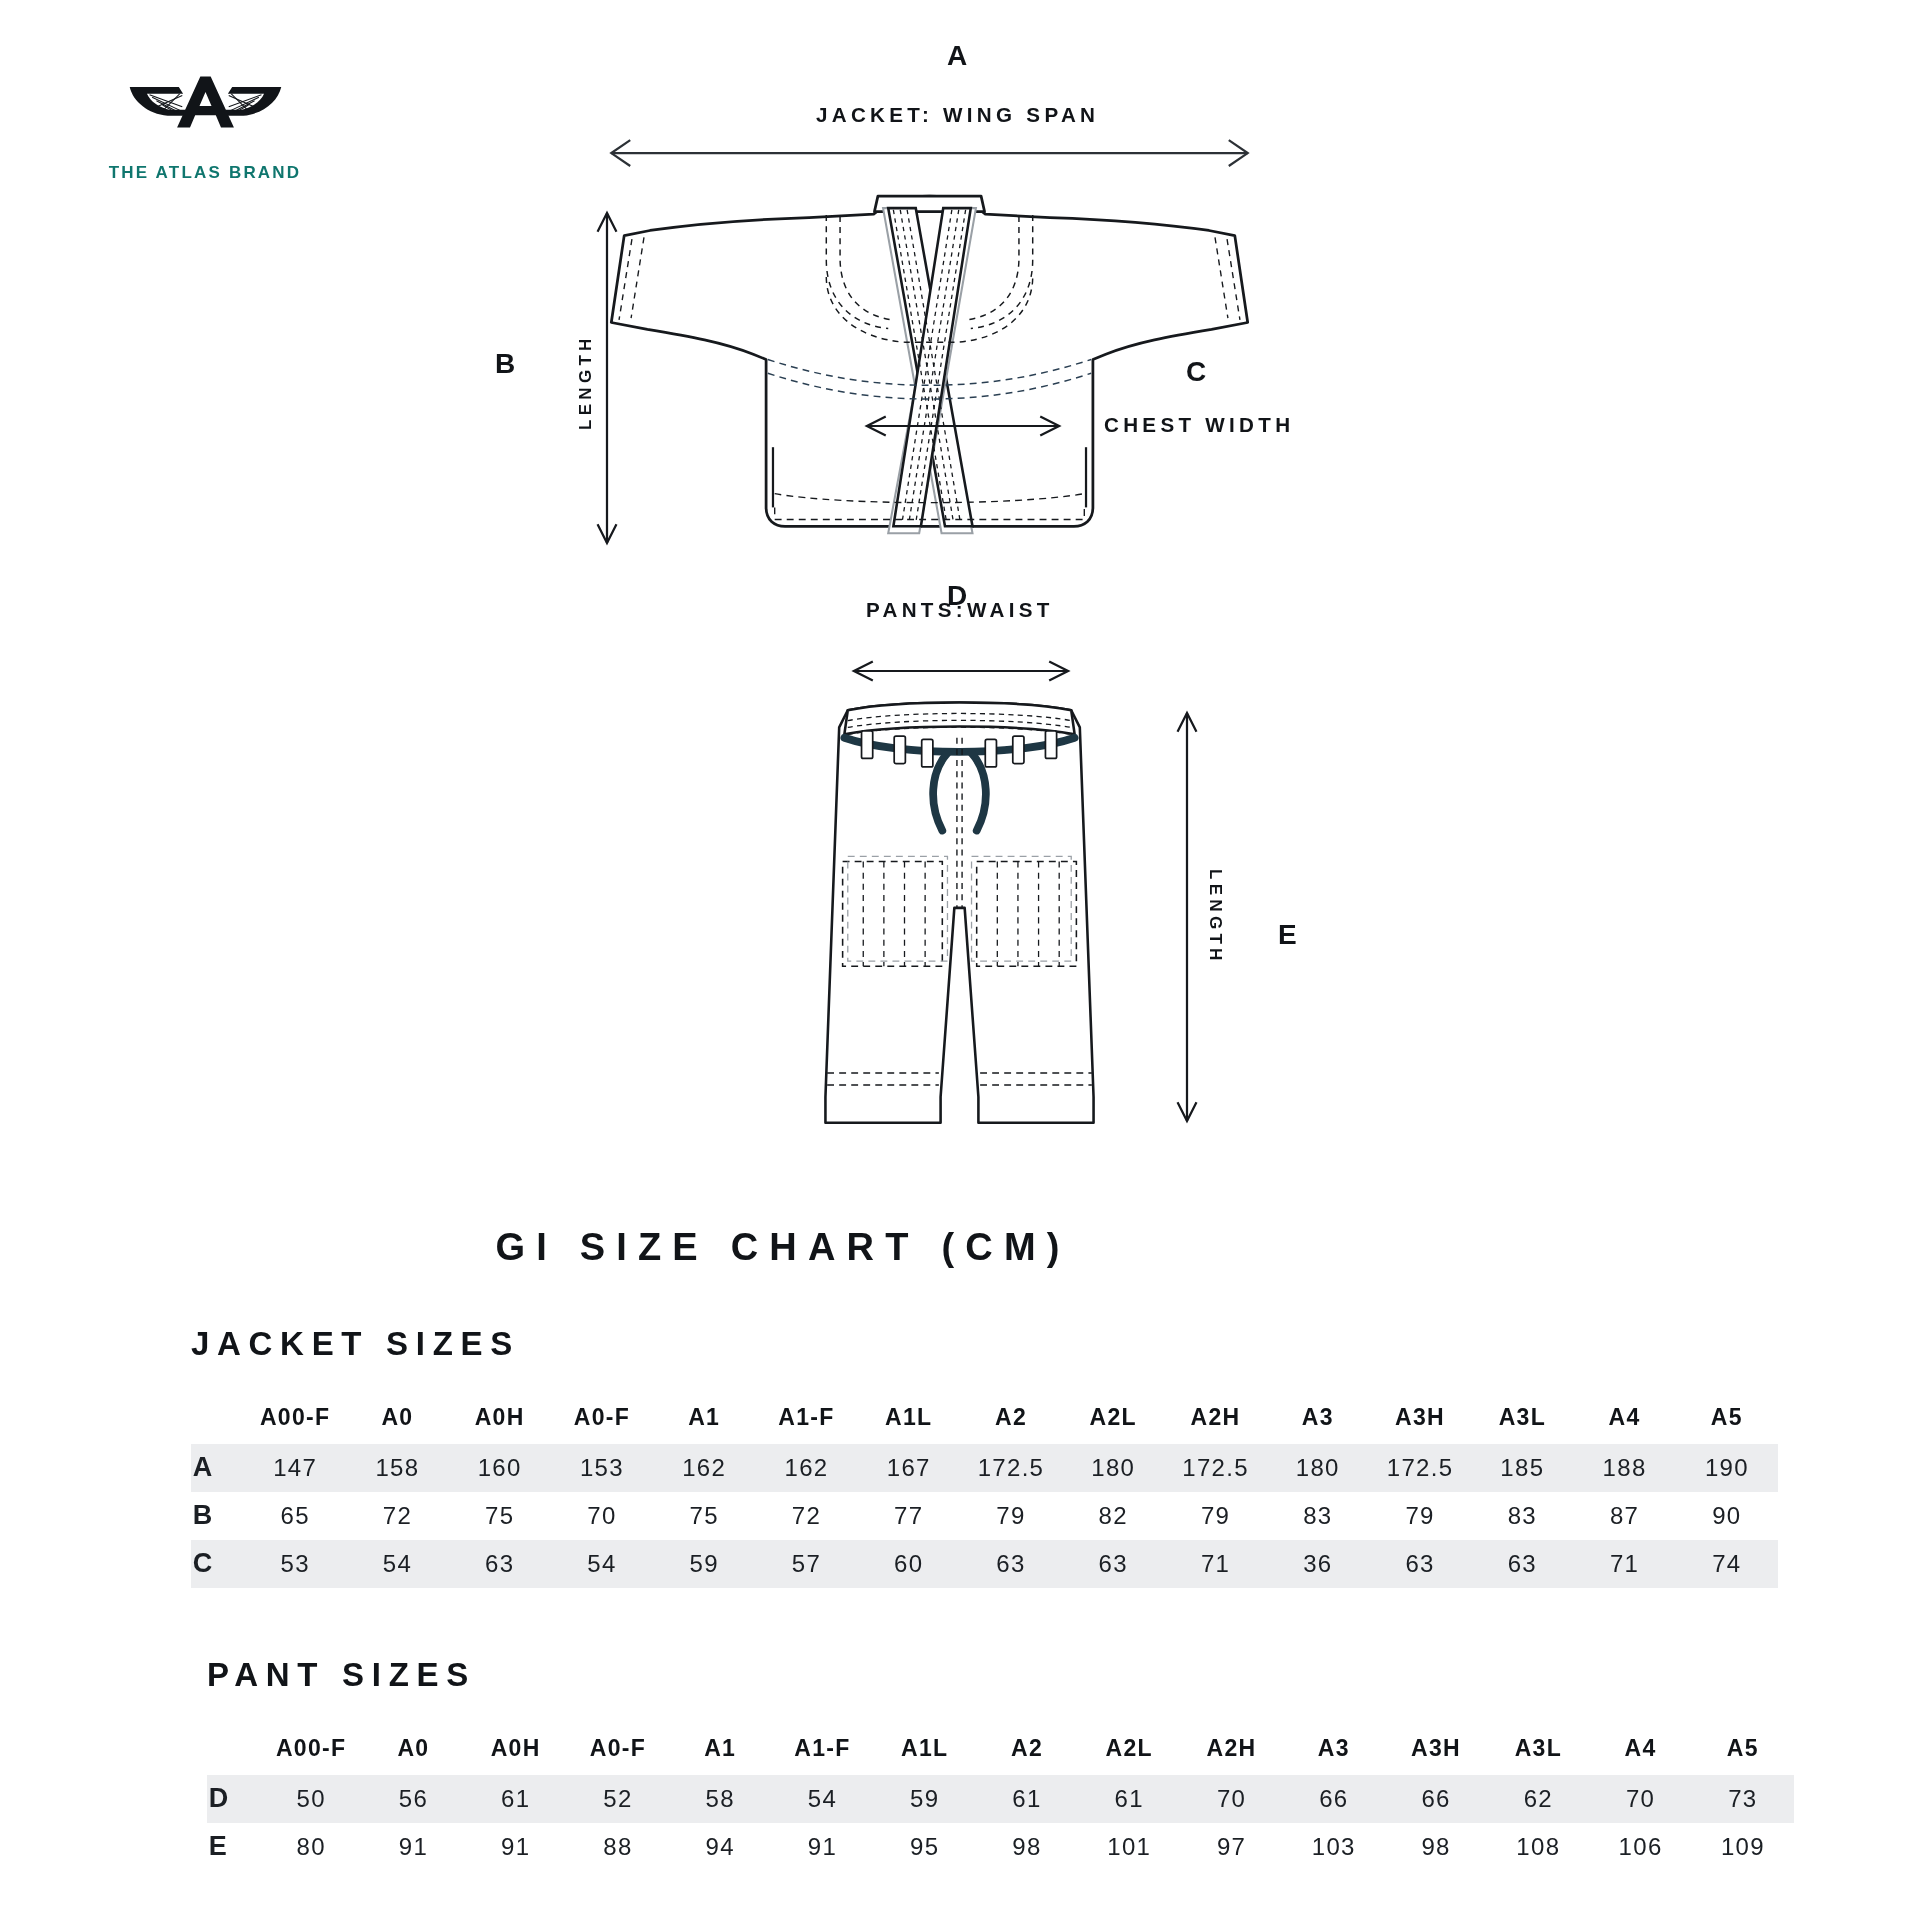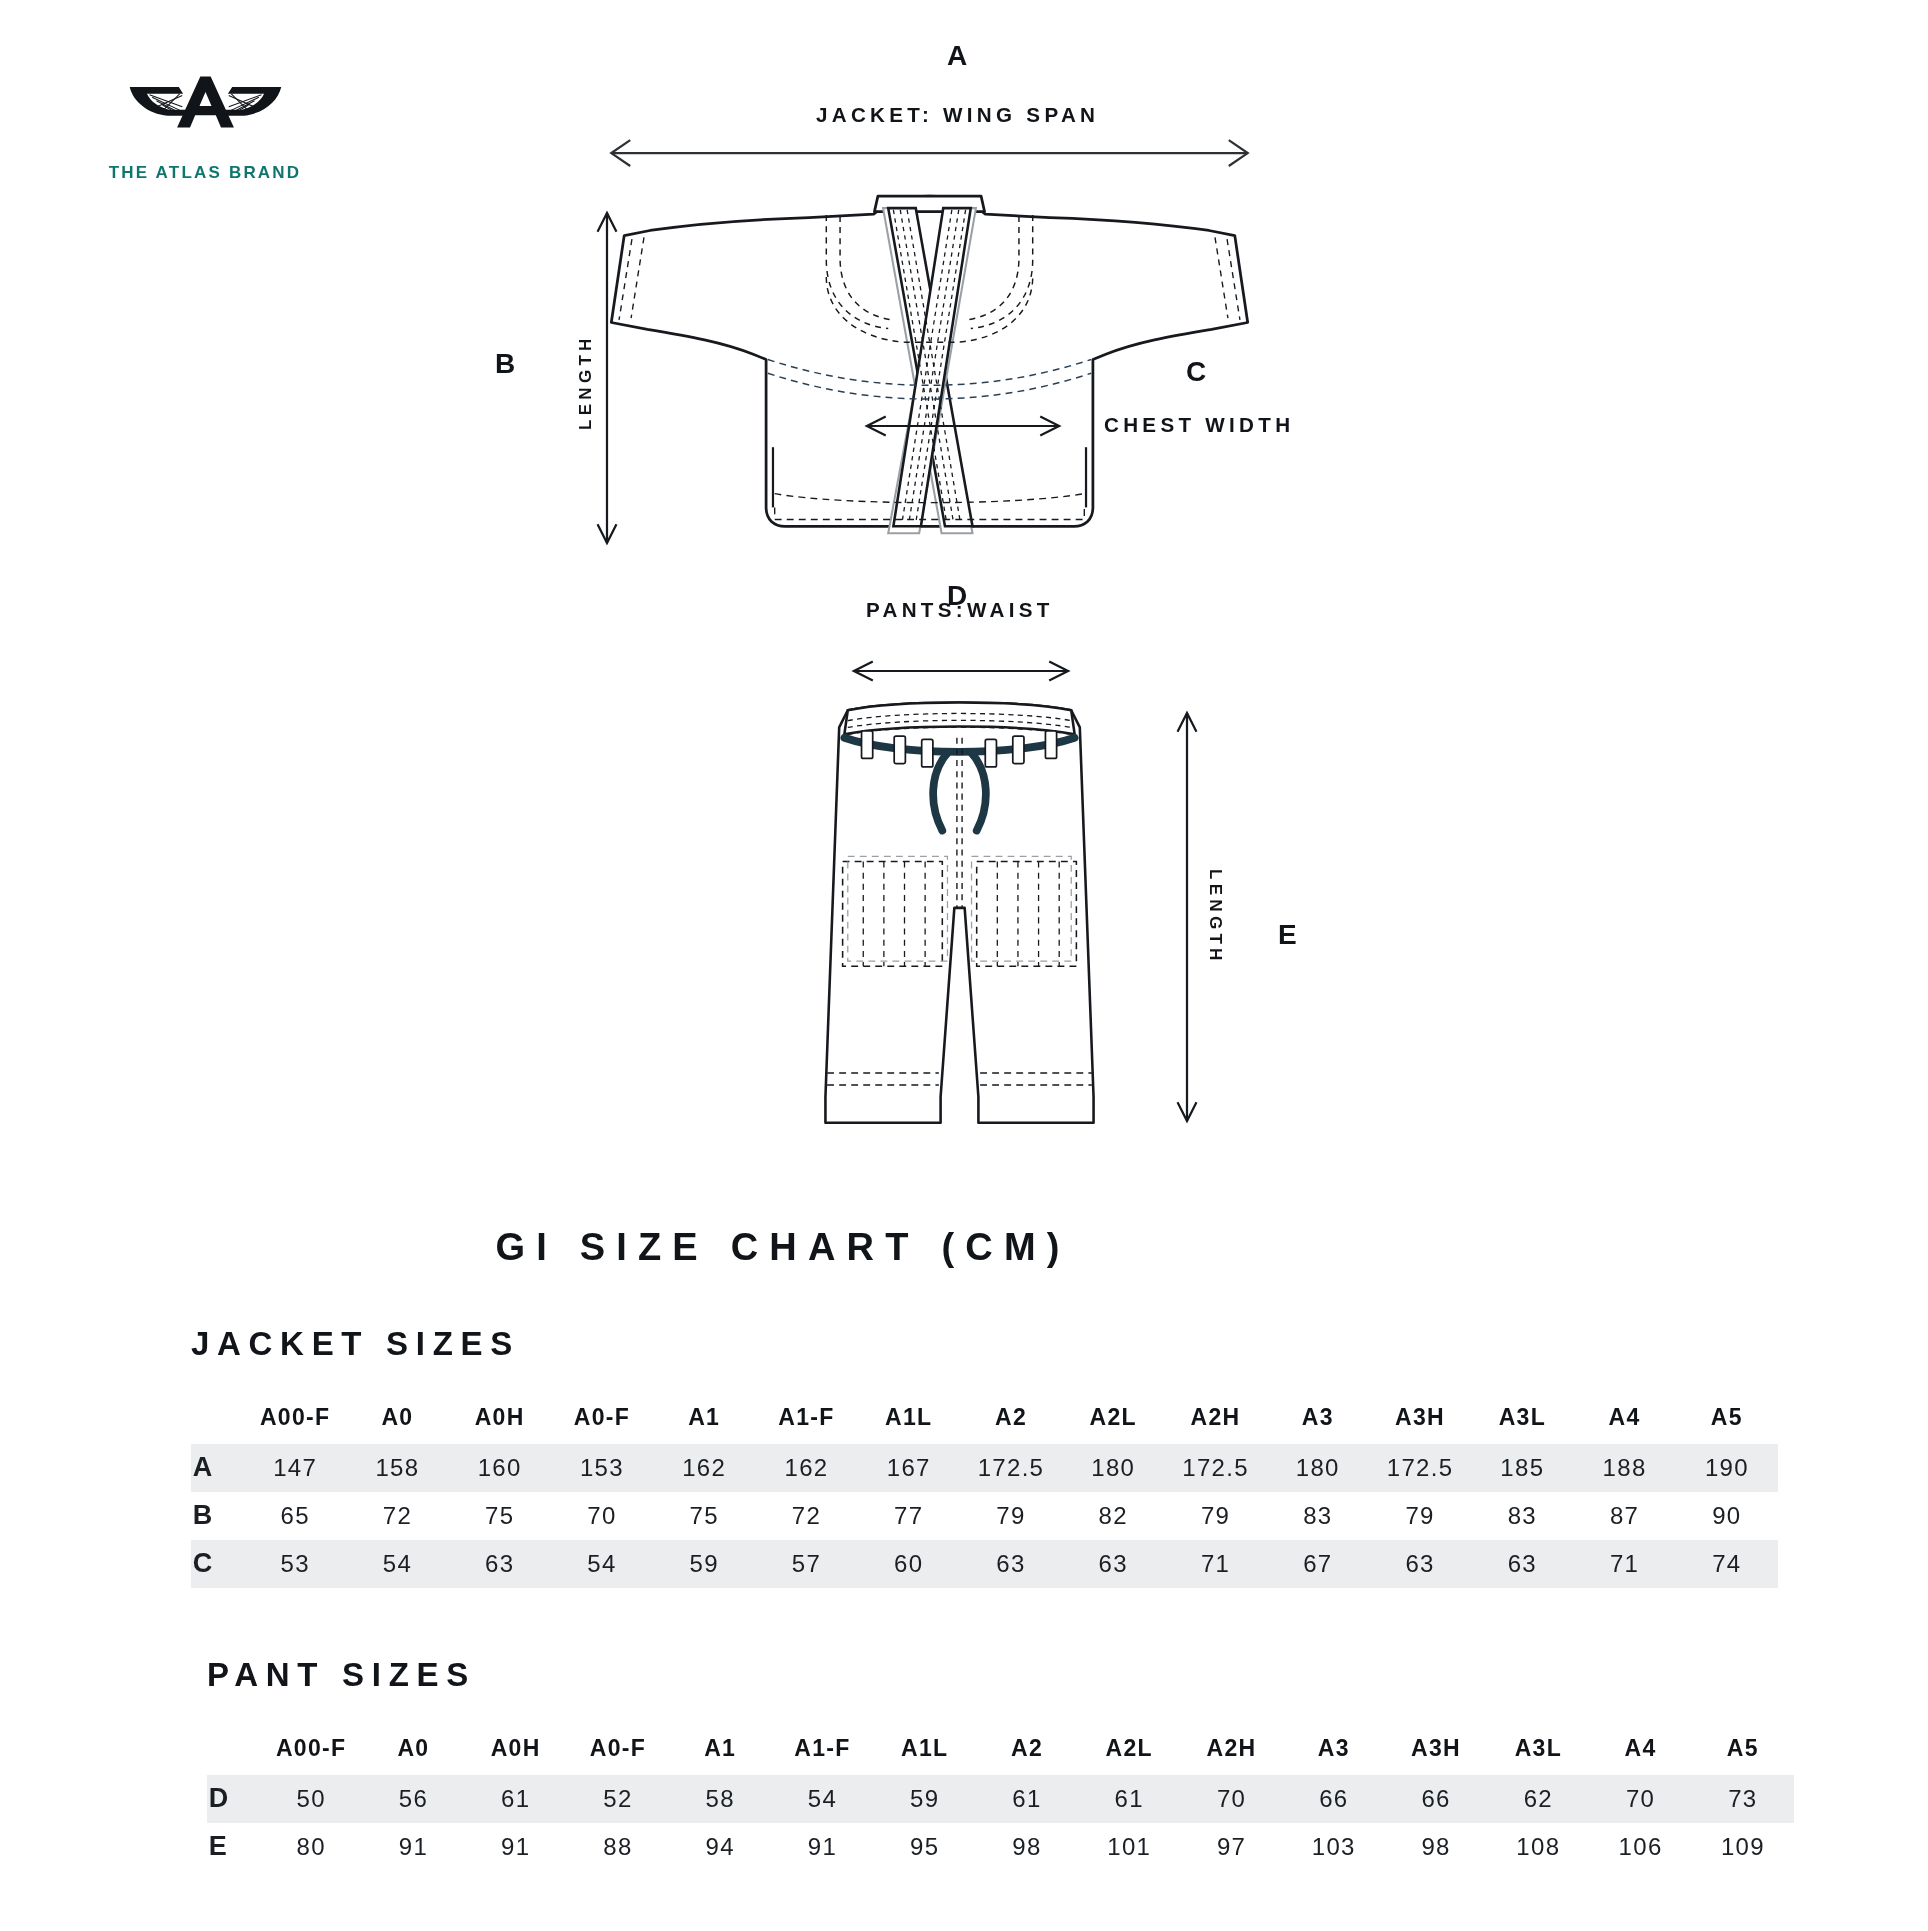--- a/index.html
+++ b/index.html
@@ -450,21 +450,21 @@
           <td>53</td>
           <td>54</td>
           <td>63</td>
           <td>54</td>
           <td>59</td>
           <td>57</td>
           <td>60</td>
           <td>63</td>
           <td>63</td>
           <td>71</td>
-          <td>67</td>
+          <td>36</td>
           <td>63</td>
           <td>63</td>
           <td>71</td>
           <td>74</td>
         </tr>
       </tbody>
   </table>
 </div>
 
 <div class="table-block" id="pant-block">

